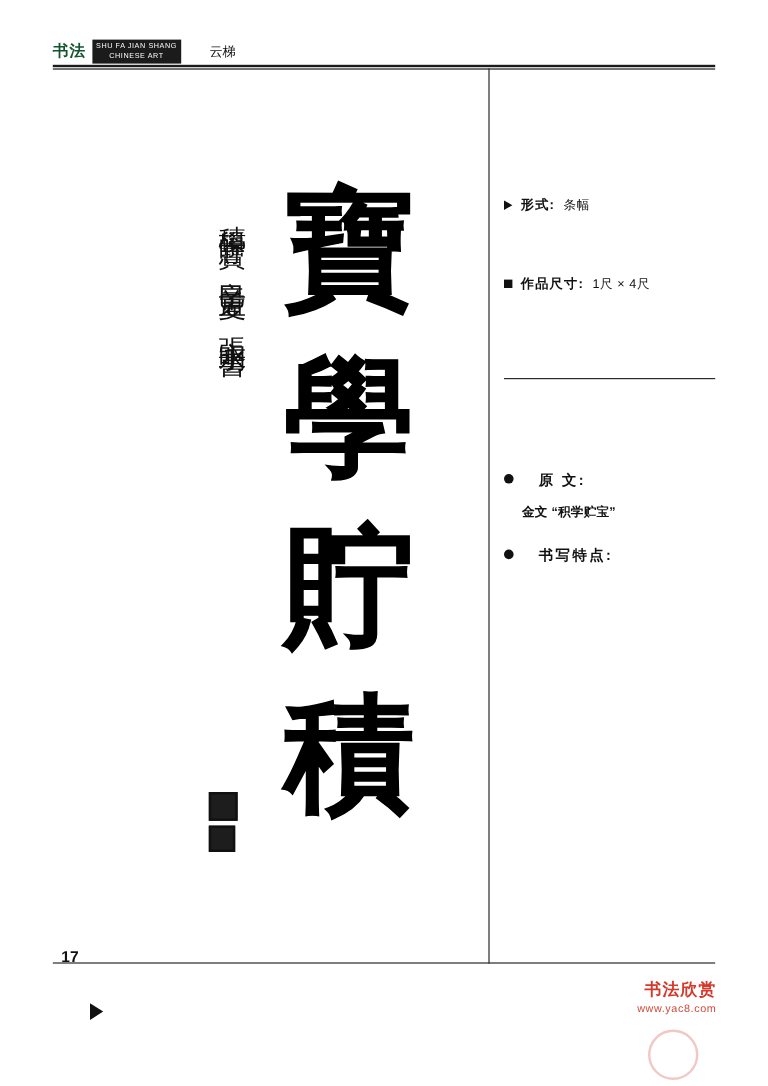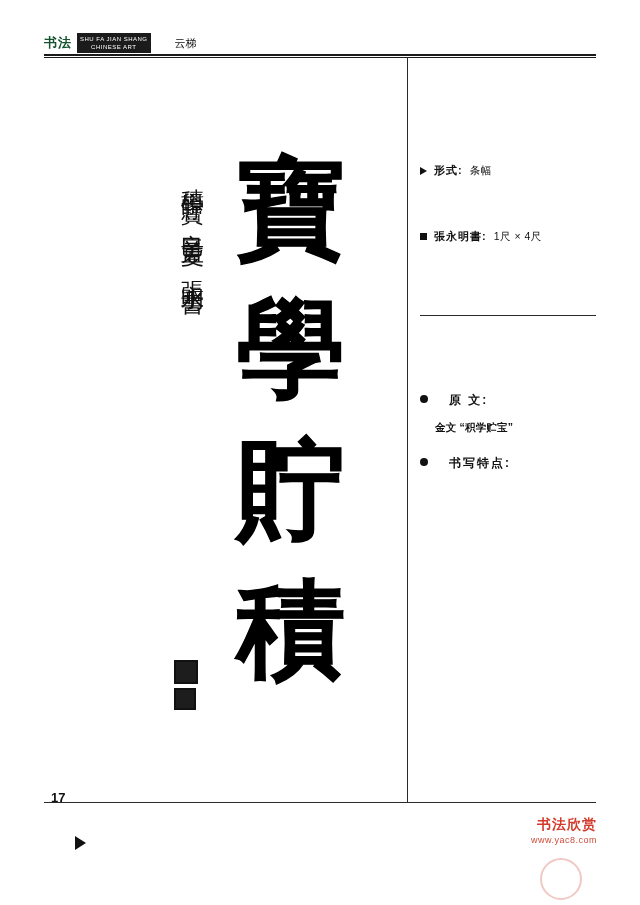--- a/index.html
+++ b/index.html
@@ -302,21 +302,21 @@
   <div class="spec-row">
     <span class="marker-tri"></span>
     <span class="spec-label">形式:</span>
     <span class="spec-value">条幅</span>
   </div>
 </div>
 
 <div class="spec spec-size">
   <div class="spec-row">
     <span class="marker-sq"></span>
-    <span class="spec-label">張永明書:</span>
+    <span class="spec-label">作品尺寸:</span>
     <span class="spec-value">1尺 × 4尺</span>
   </div>
 </div>
 
 <div class="rule-right"></div>
 
 <div class="note note-origin">
   <div class="note-head">
     <span class="marker-dot"></span>
     <span class="note-title">原 文:</span>

